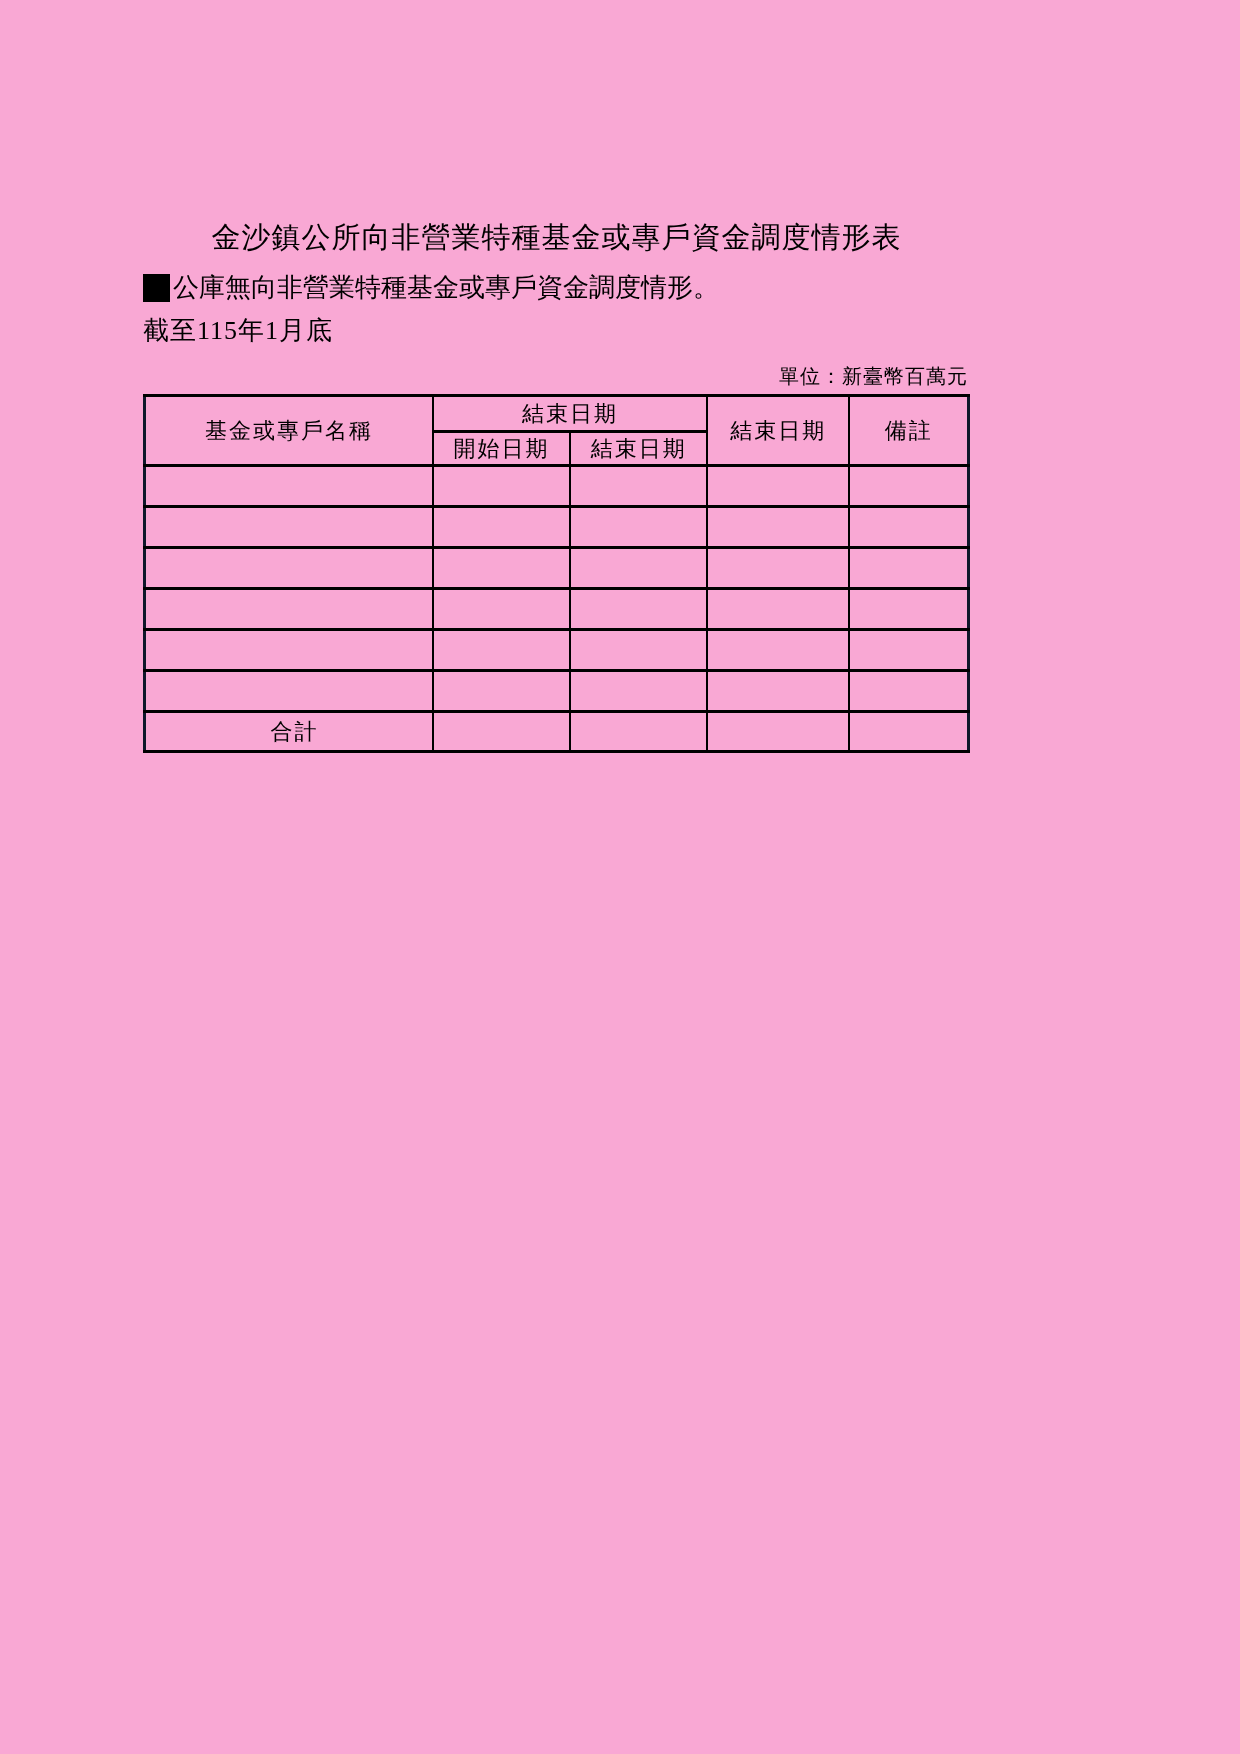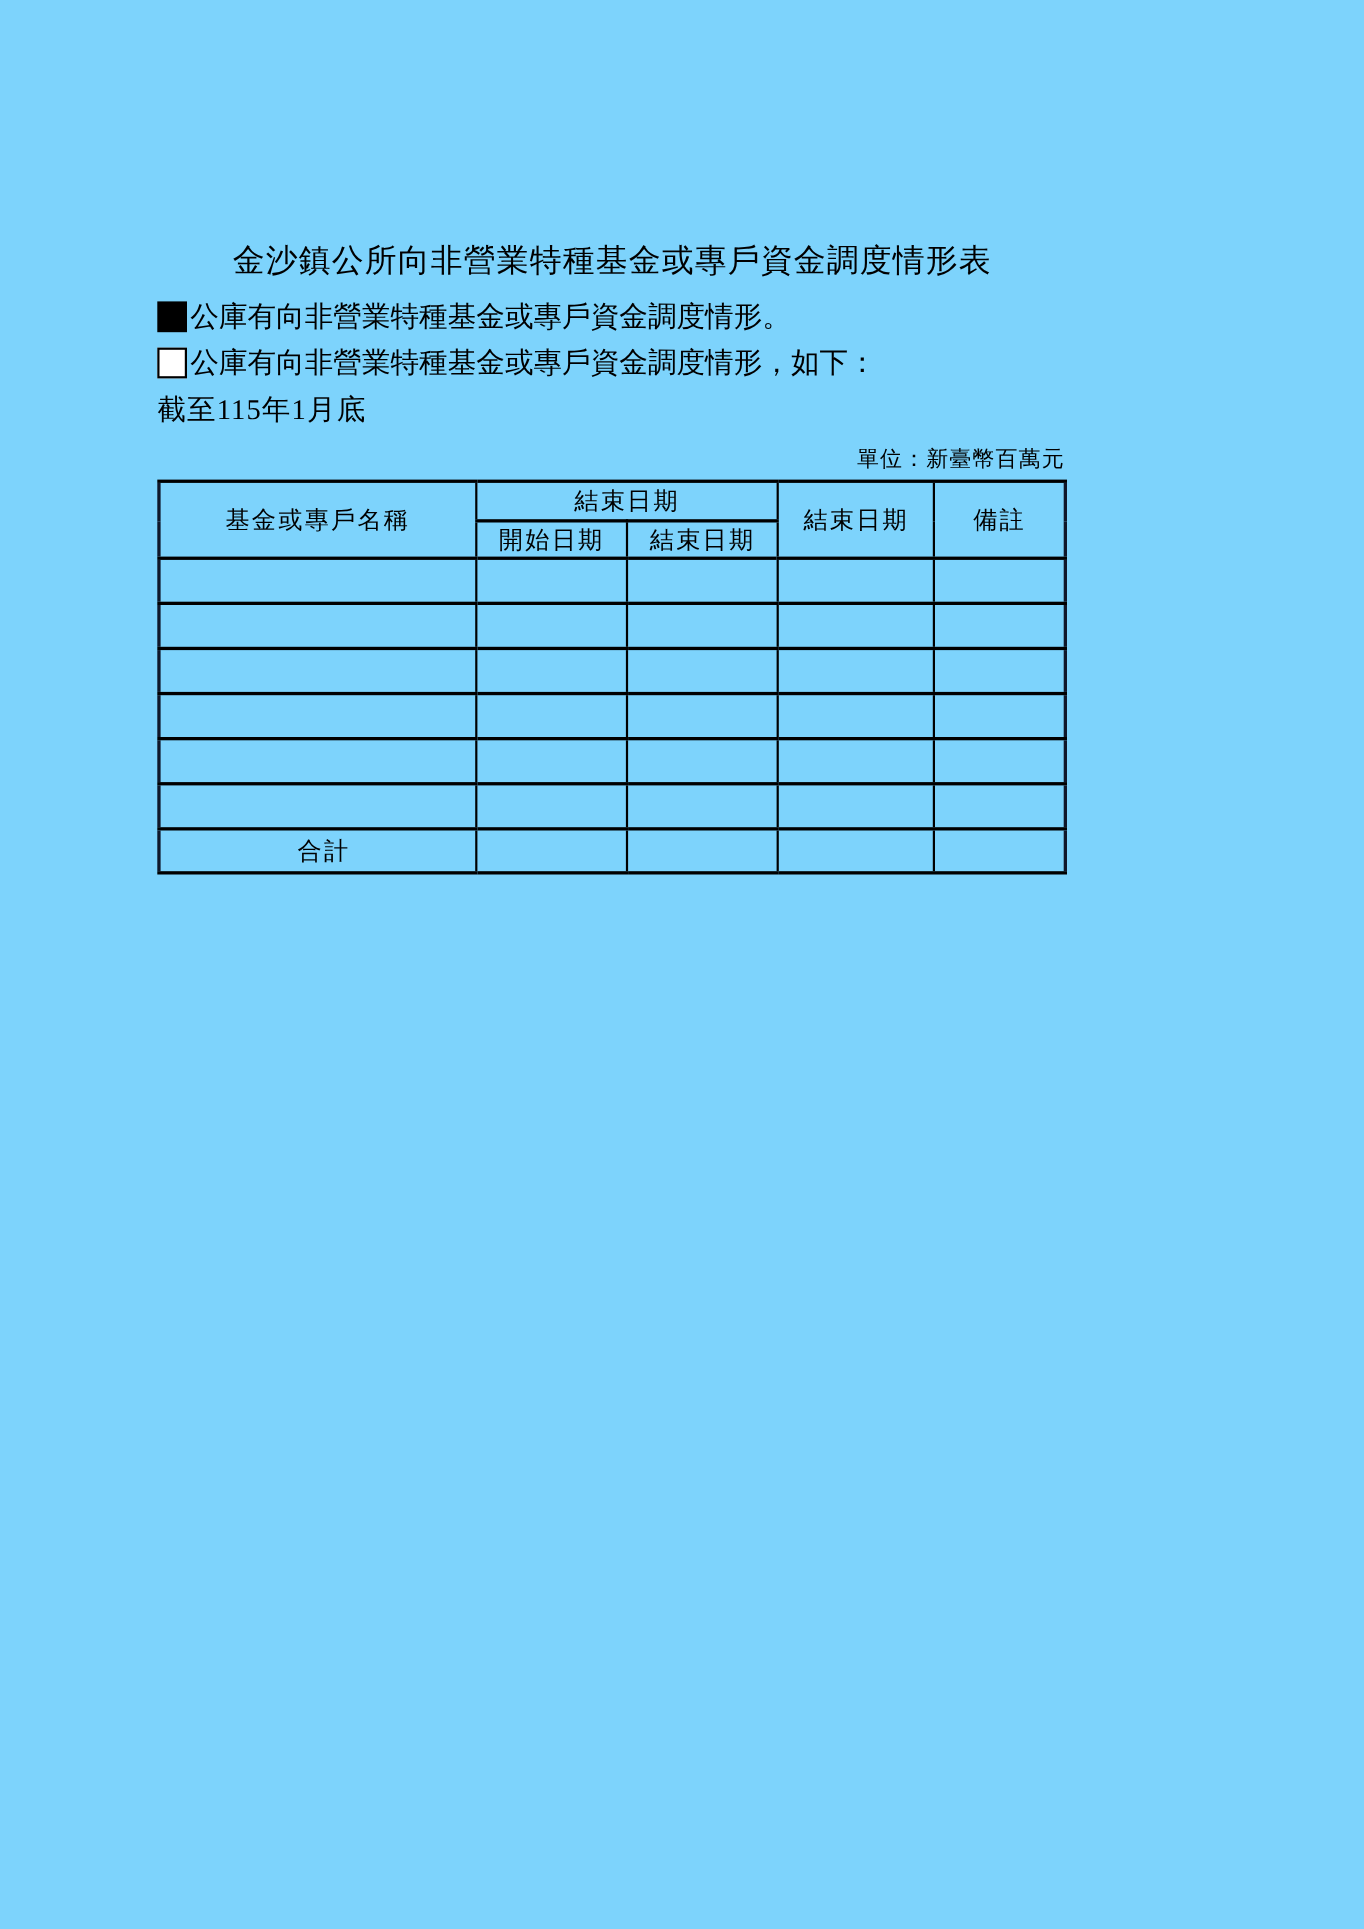--- a/index.html
+++ b/index.html
@@ -5,21 +5,21 @@
   * { margin: 0; padding: 0; box-sizing: border-box; }
   html, body { background: #ffffff; }
   body {
     font-family: "Liberation Serif", "DejaVu Serif", serif;
     color: #000000;
   }
   .page {
     position: relative;
     width: 1240px;
     height: 1754px;
-    background: #7dd3fc;
+    background: #f9a8d4;
     overflow: hidden;
   }
   .content {
     position: absolute;
     left: 143px;
     top: 218px;
     width: 827px;
   }
   .doc-title {
     font-size: 29px;
@@ -89,27 +89,23 @@
 </head>
 <body>
 
 <div class="page">
   <div class="content">
 
     <div class="doc-title">金沙鎮公所向非營業特種基金或專戶資金調度情形表</div>
 
     <div class="check-line">
       <span class="checkbox checked"></span>
-      <span>公庫有向非營業特種基金或專戶資金調度情形。</span>
+      <span>公庫無向非營業特種基金或專戶資金調度情形。</span>
     </div>
 
-    <div class="check-line">
-      <span class="checkbox unchecked"></span>
-      <span>公庫有向非營業特種基金或專戶資金調度情形，如下：</span>
-    </div>
 
     <div class="asof-line">截至115年1月底</div>
 
     <div class="unit-line">單位：新臺幣百萬元</div>
 
     <table class="fund-table">
       <colgroup>
         <col style="width:35.0%">
         <col style="width:16.65%">
         <col style="width:16.65%">

